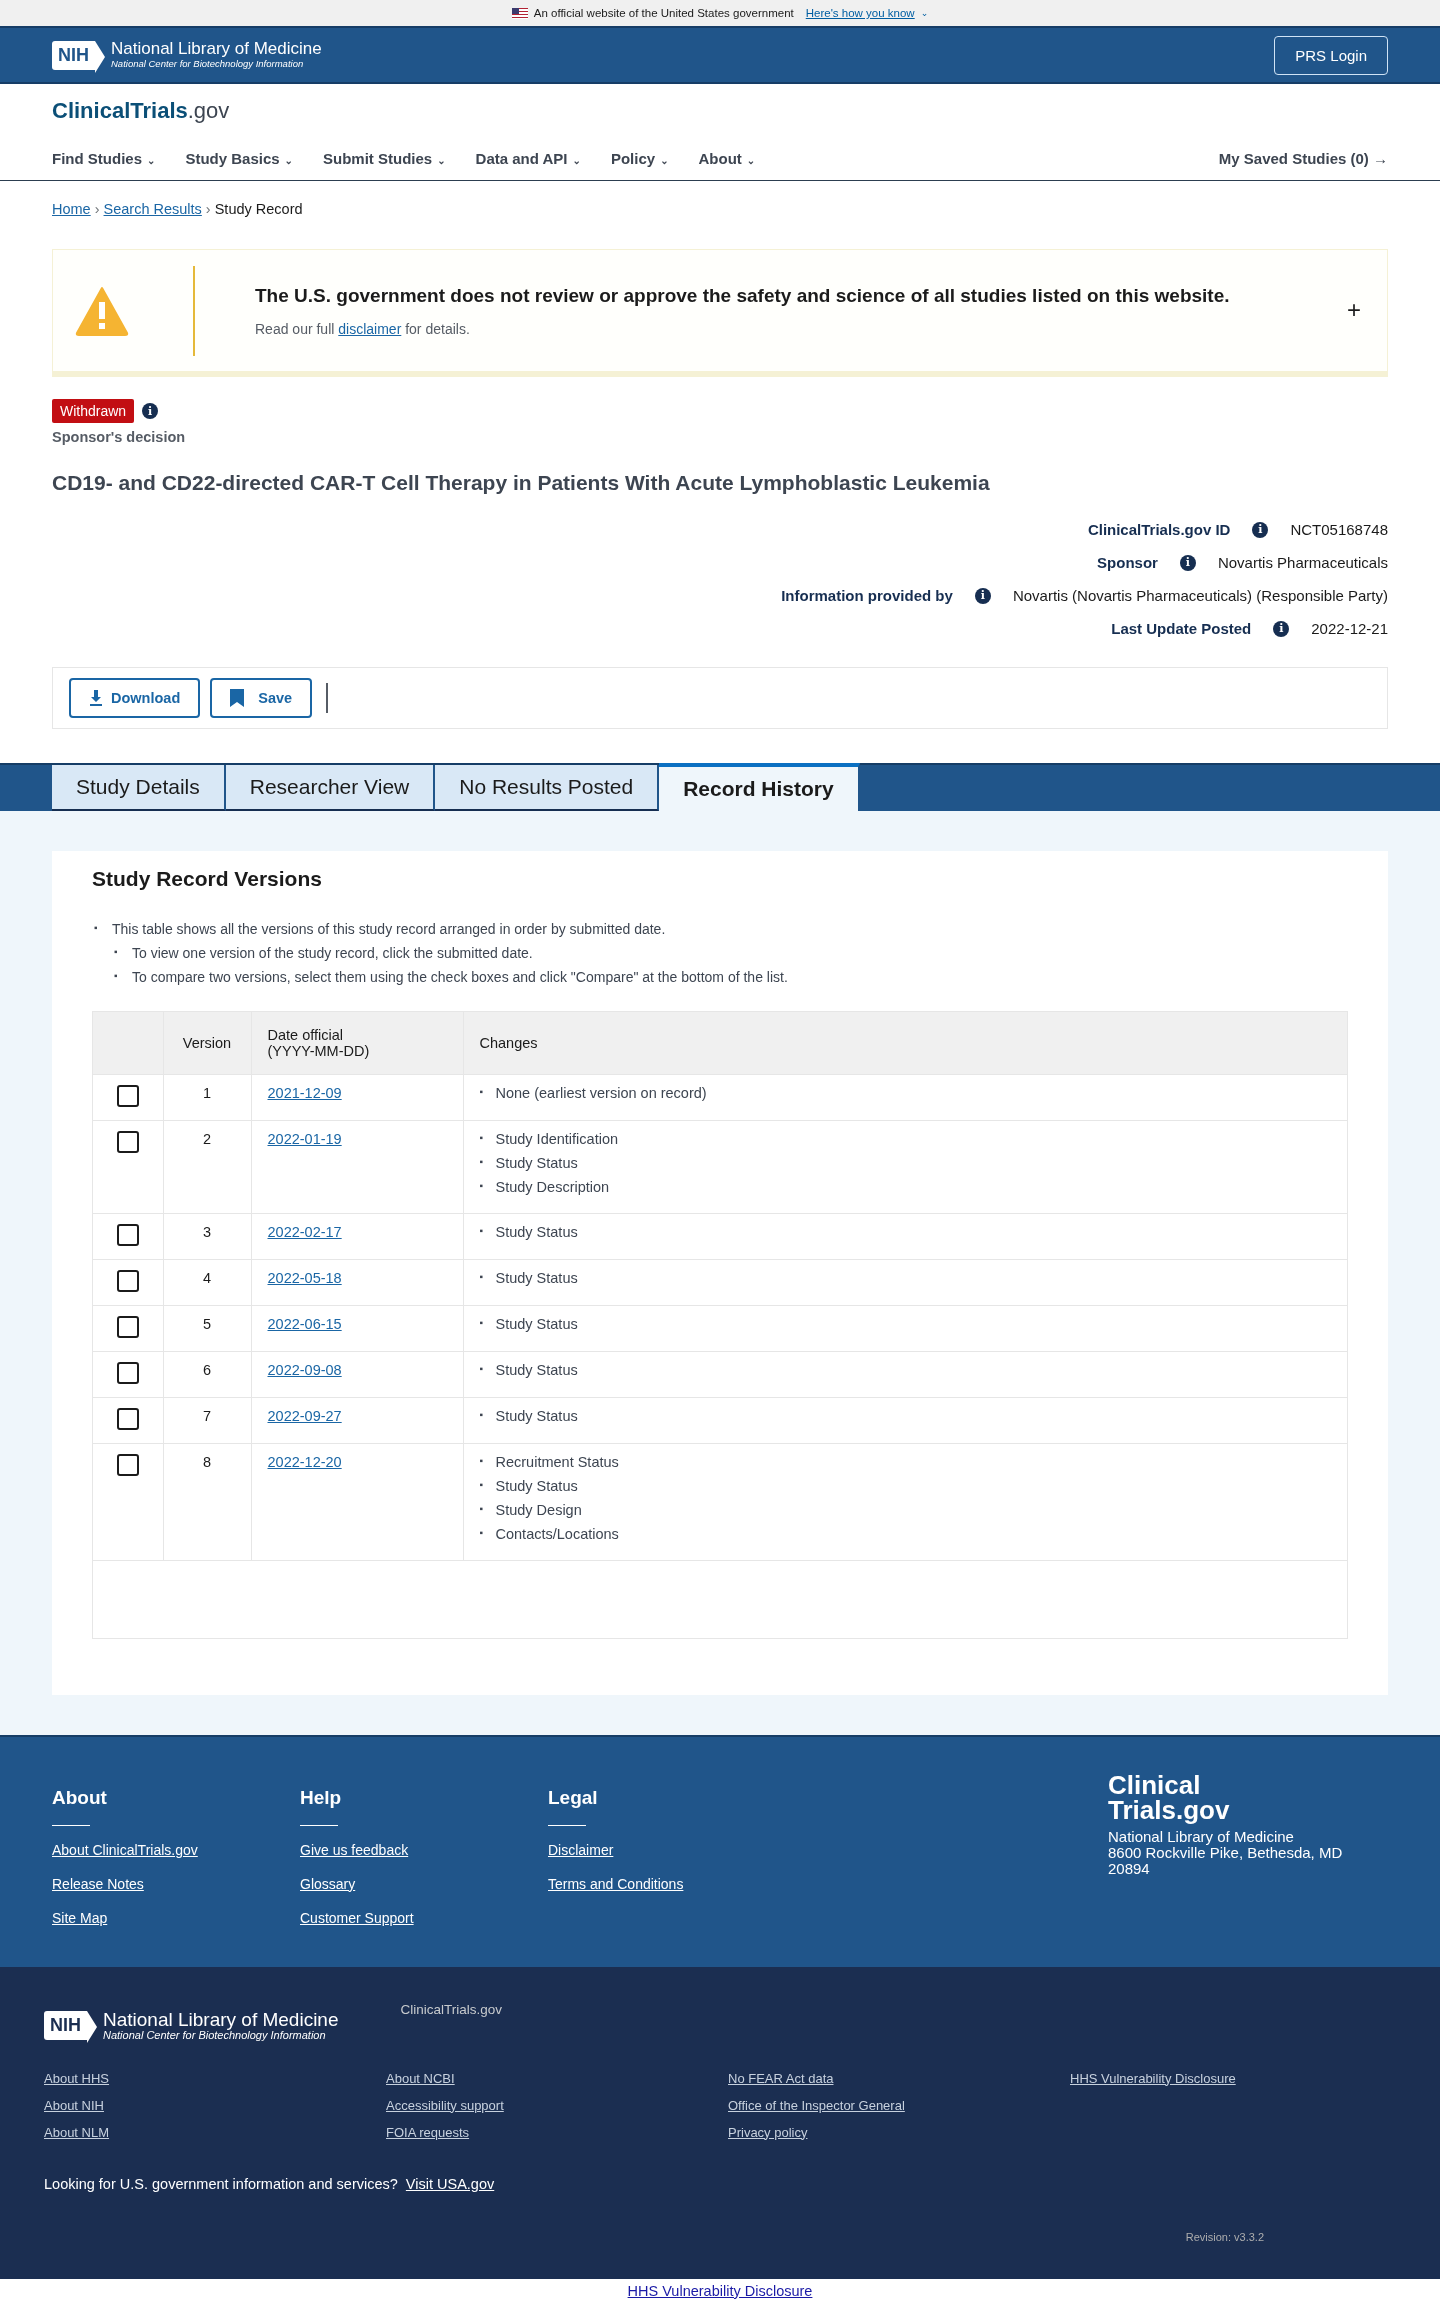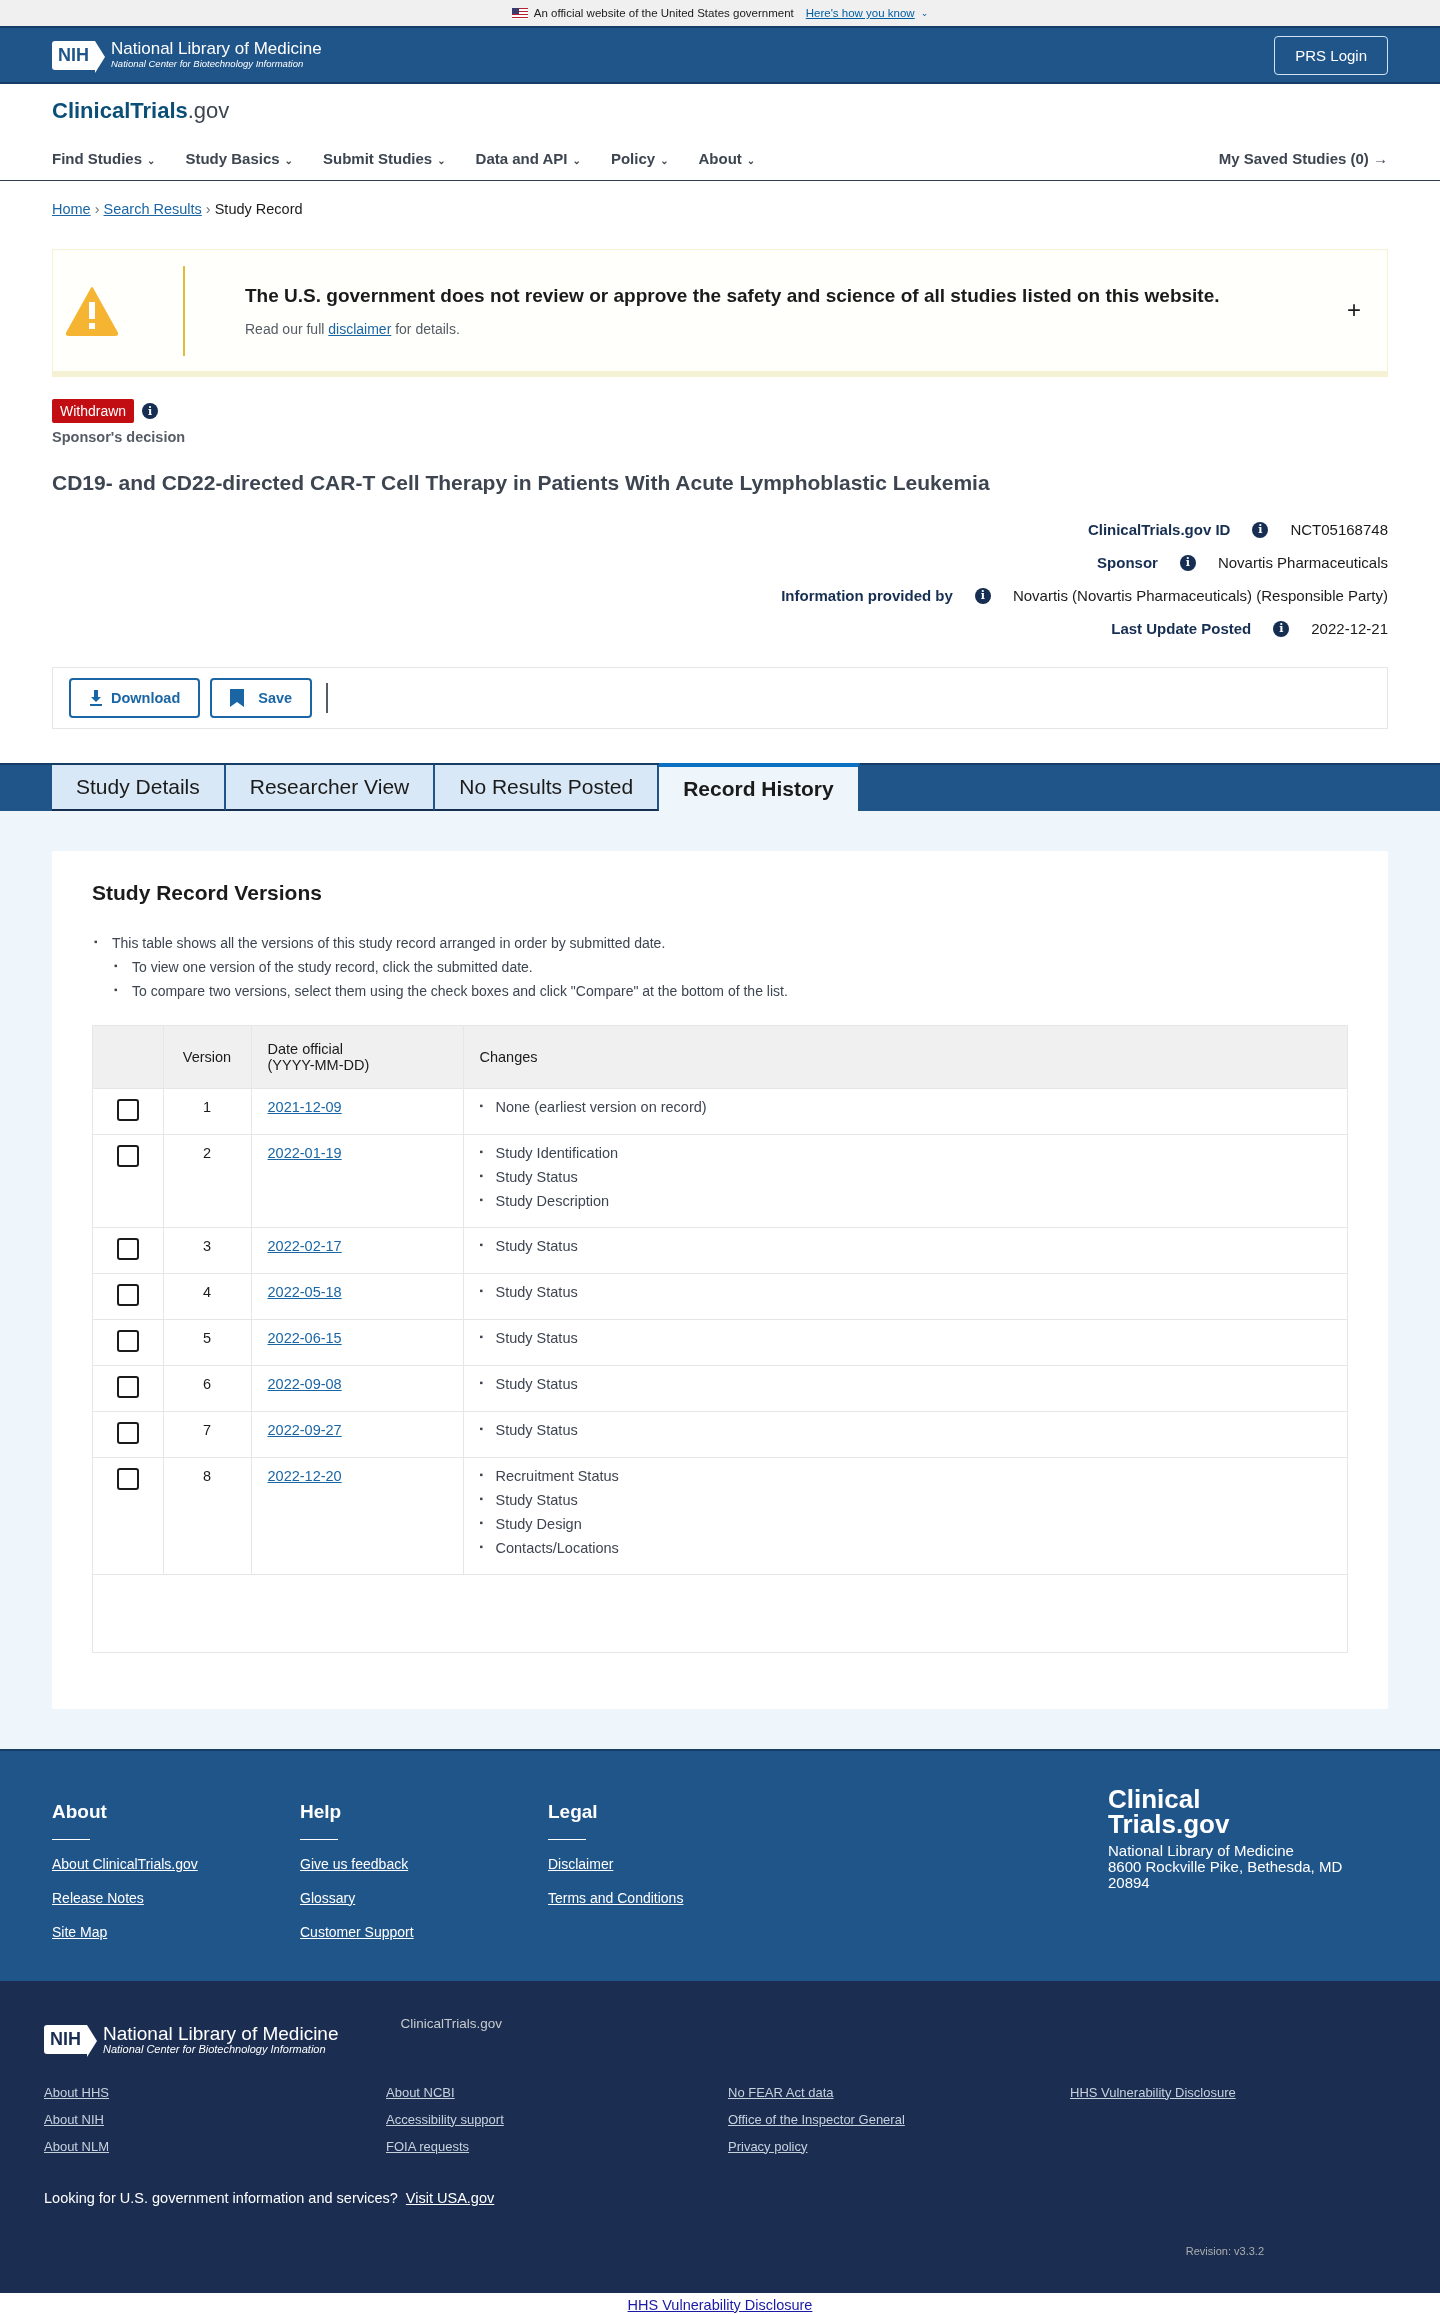--- a/index.html
+++ b/index.html
@@ -20,42 +20,42 @@
   .site-header { padding: 14px 52px 0; border-bottom: 1px solid #2c3e50; }
   .brand { font-size: 22px; font-weight: bold; color: #0b4f77; margin-bottom: 12px; }
   .brand span { font-weight: normal; color: #3d4551; }
   .mainnav { display: flex; justify-content: space-between; align-items: center; height: 44px; }
   .mainnav .items { display: flex; gap: 30px; }
   .mainnav .item { font-size: 15px; font-weight: bold; color: #3d4551; }
   .mainnav .item .chev { font-size: 10px; margin-left: 5px; }
   .saved { font-size: 15px; font-weight: bold; color: #3d4551; }
   .breadcrumb { padding: 20px 52px; font-size: 14.5px; color: #1b1b1b; }
   .breadcrumb .sep { color: #71767a; margin: 0 4px; }
-  .disclaimer { margin: 12px 52px 0; border: 1px solid #f5f1d5; border-bottom: 6px solid #f5f1d5; background: #fffffc; height: 128px; display: flex; align-items: center; padding: 0 12px; position: relative; gap: 40px; }
+  .disclaimer { margin: 12px 52px 0; border: 1px solid #f5f1d5; border-bottom: 6px solid #f5f1d5; background: #fffffc; height: 128px; display: flex; align-items: center; padding: 0 22px; position: relative; gap: 40px; }
   .warn-icon { width: 54px; height: 50px; margin-right: 24px; }
   .disc-divider { width: 2px; height: 90px; background: #e5b93a; margin-right: 20px; }
   .disc-title { font-size: 19px; font-weight: bold; margin-bottom: 14px; }
   .disc-sub { font-size: 14px; color: #565c65; }
   .plus { position: absolute; right: 26px; top: 46px; font-size: 24px; }
   .status-row { margin: 22px 52px 0; display: flex; align-items: center; gap: 8px; }
   .badge { background: #c20e13; color: #fff; font-size: 14px; padding: 4px 8px; border-radius: 2px; }
   .info-i { display: inline-flex; width: 16px; height: 16px; border-radius: 50%; background: #162e51; color: #fff; font-size: 11px; font-weight: bold; align-items: center; justify-content: center; font-family: "DejaVu Serif", serif; vertical-align: middle; }
   .sponsor-decision { margin: 6px 52px 0; font-size: 14.5px; font-weight: bold; color: #565c65; }
   .study-title { margin: 26px 52px 0; font-size: 21px; font-weight: bold; color: #3d4551; }
   .meta { margin: 26px 52px 0; }
   .meta-row { font-size: 15px; margin-bottom: 16px; display: flex; align-items: center; gap: 22px; justify-content: flex-end; }
   .meta-row .lbl { color: #162e51; font-weight: bold; }
   .actions { margin: 30px 52px 0; border: 1px solid #e6e6e6; height: 62px; display: flex; align-items: center; padding: 0 16px; gap: 10px; }
   .act-btn { border: 2px solid #1a66a5; border-radius: 4px; color: #1a66a5; background: #fff; font-weight: bold; font-size: 14.5px; height: 40px; display: flex; align-items: center; gap: 8px; padding: 0 18px; }
   .act-divider { width: 2px; height: 30px; background: #565c65; margin-left: 4px; }
   .tabbar { margin-top: 34px; background: #20558a; height: 48px; display: flex; align-items: flex-end; padding-left: 52px; border-top: 2px solid #163d66; }
   .tab { background: #d9e8f6; height: 46px; display: flex; align-items: center; padding: 0 24px; font-size: 21px; color: #1b1b1b; border-right: 2px solid #20558a; border-bottom: 2px solid #162e51; }
   .tab.active { background: #eff6fb; font-weight: bold; border-top: 4px solid #0b70c2; border-bottom: none; height: 48px; }
   .content-bg { background: #eff6fb; padding: 40px 52px 40px; }
-  .card { background: #fff; padding: 30px 40px 56px; }
+  .card { background: #fff; padding: 16px 40px 56px; }
   .card h2 { font-size: 21px; font-weight: bold; color: #1b1b1b; margin-bottom: 30px; }
   .card ul { list-style: none; font-size: 14px; color: #3d4551; }
   .card li { margin-bottom: 8px; position: relative; padding-left: 20px; }
   .card li::before { content: "\25AA"; position: absolute; left: 2px; font-size: 10px; top: 1px; }
   .card li.sub { margin-left: 20px; }
   .vtable { margin-top: 26px; border: 1px solid #e6e6e6; }
   .vtable table { width: 100%; border-collapse: collapse; font-size: 14.5px; }
   .vtable th { background: #f0f0f0; text-align: left; height: 62px; font-weight: normal; padding: 0 16px; font-size: 14.5px; }
   .vtable th.center { text-align: center; }
   .vtable td { border-top: 1px solid #e6e6e6; border-right: 1px solid #e6e6e6; vertical-align: top; padding: 10px 16px; }

